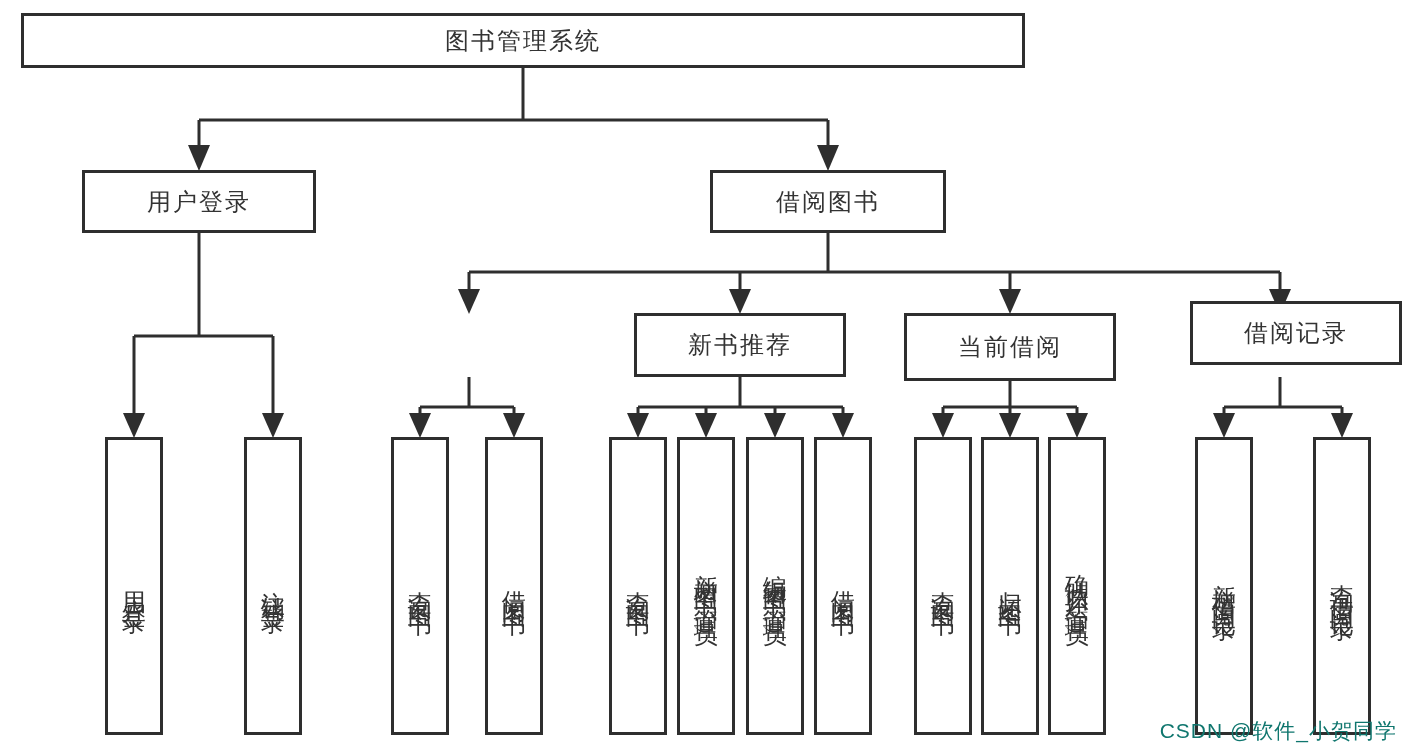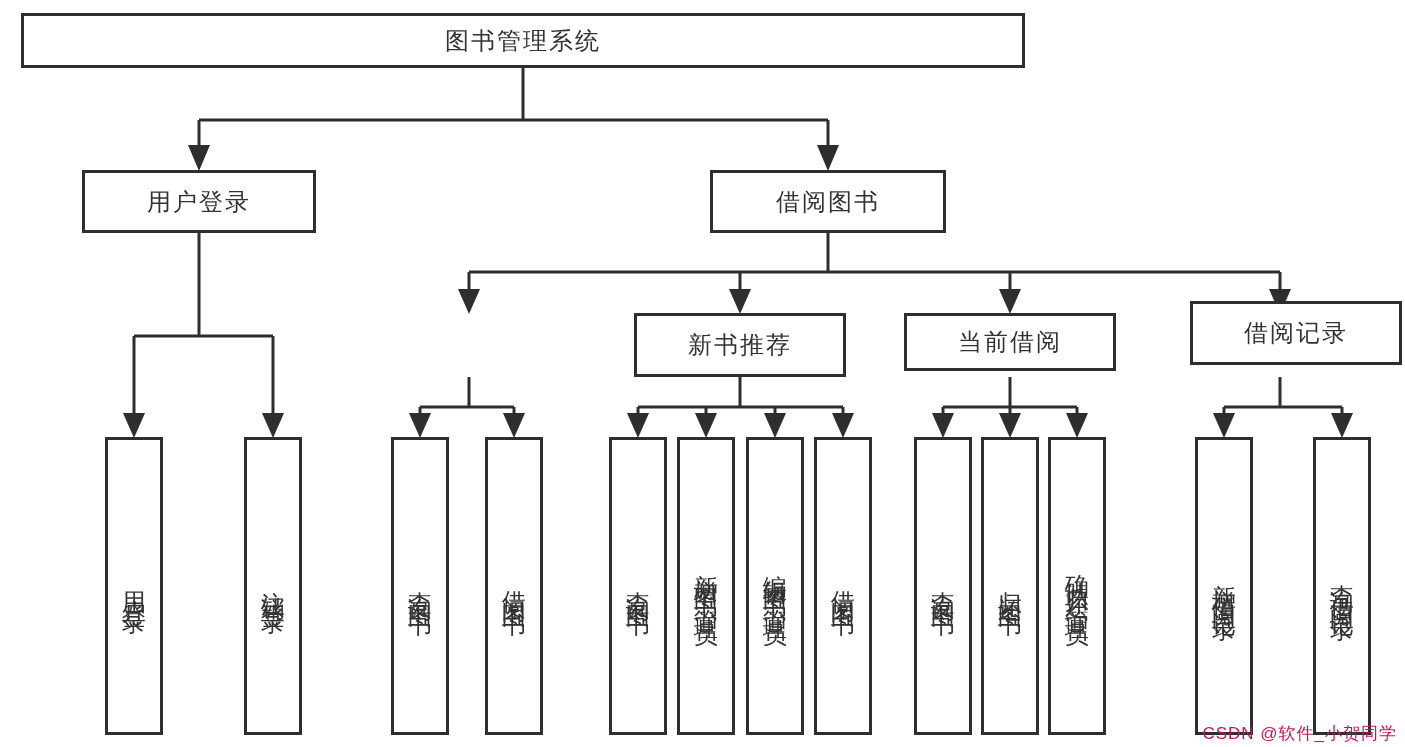--- a/index.html
+++ b/index.html
@@ -56,23 +56,23 @@
     font-size: 24px;
     line-height: 1.15;
     letter-spacing: 7px;
     color: #333333;
     white-space: nowrap;
   }
   .watermark {
     position: absolute;
     right: 8px;
     bottom: 2px;
-    font-size: 17px;
+    font-size: 21px;
     letter-spacing: 1px;
-    color: #be185d;
+    color: #0f766e;
     z-index: 3;
   }
 </style>
 </head>
 <body>
 
 <div class="stage">
 
   <svg class="connectors" viewBox="0 0 1405 747" xmlns="http://www.w3.org/2000/svg">
     <g stroke="#2e2e2e" stroke-width="3" fill="none">
@@ -124,21 +124,21 @@
   <div class="hbox" style="left:82px; top:170px; width:234px; height:63px;">
     <span>用户登录</span>
   </div>
   <div class="hbox" style="left:710px; top:170px; width:236px; height:63px;">
     <span>借阅图书</span>
   </div>
 
   <div class="hbox" style="left:634px; top:313px; width:212px; height:64px;">
     <span>新书推荐</span>
   </div>
-  <div class="hbox" style="left:904px; top:313px; width:212px; height:58px;">
+  <div class="hbox" style="left:904px; top:313px; width:212px; height:68px;">
     <span>当前借阅</span>
   </div>
   <div class="hbox" style="left:1174px; top:301px; width:212px; height:64px;margin-left:16px;">
     <span>借阅记录</span>
   </div>
 
   <div class="vbox" style="left:105px;">
     <span class="vtext">用户登录</span>
   </div>
   <div class="vbox" style="left:244px;">

